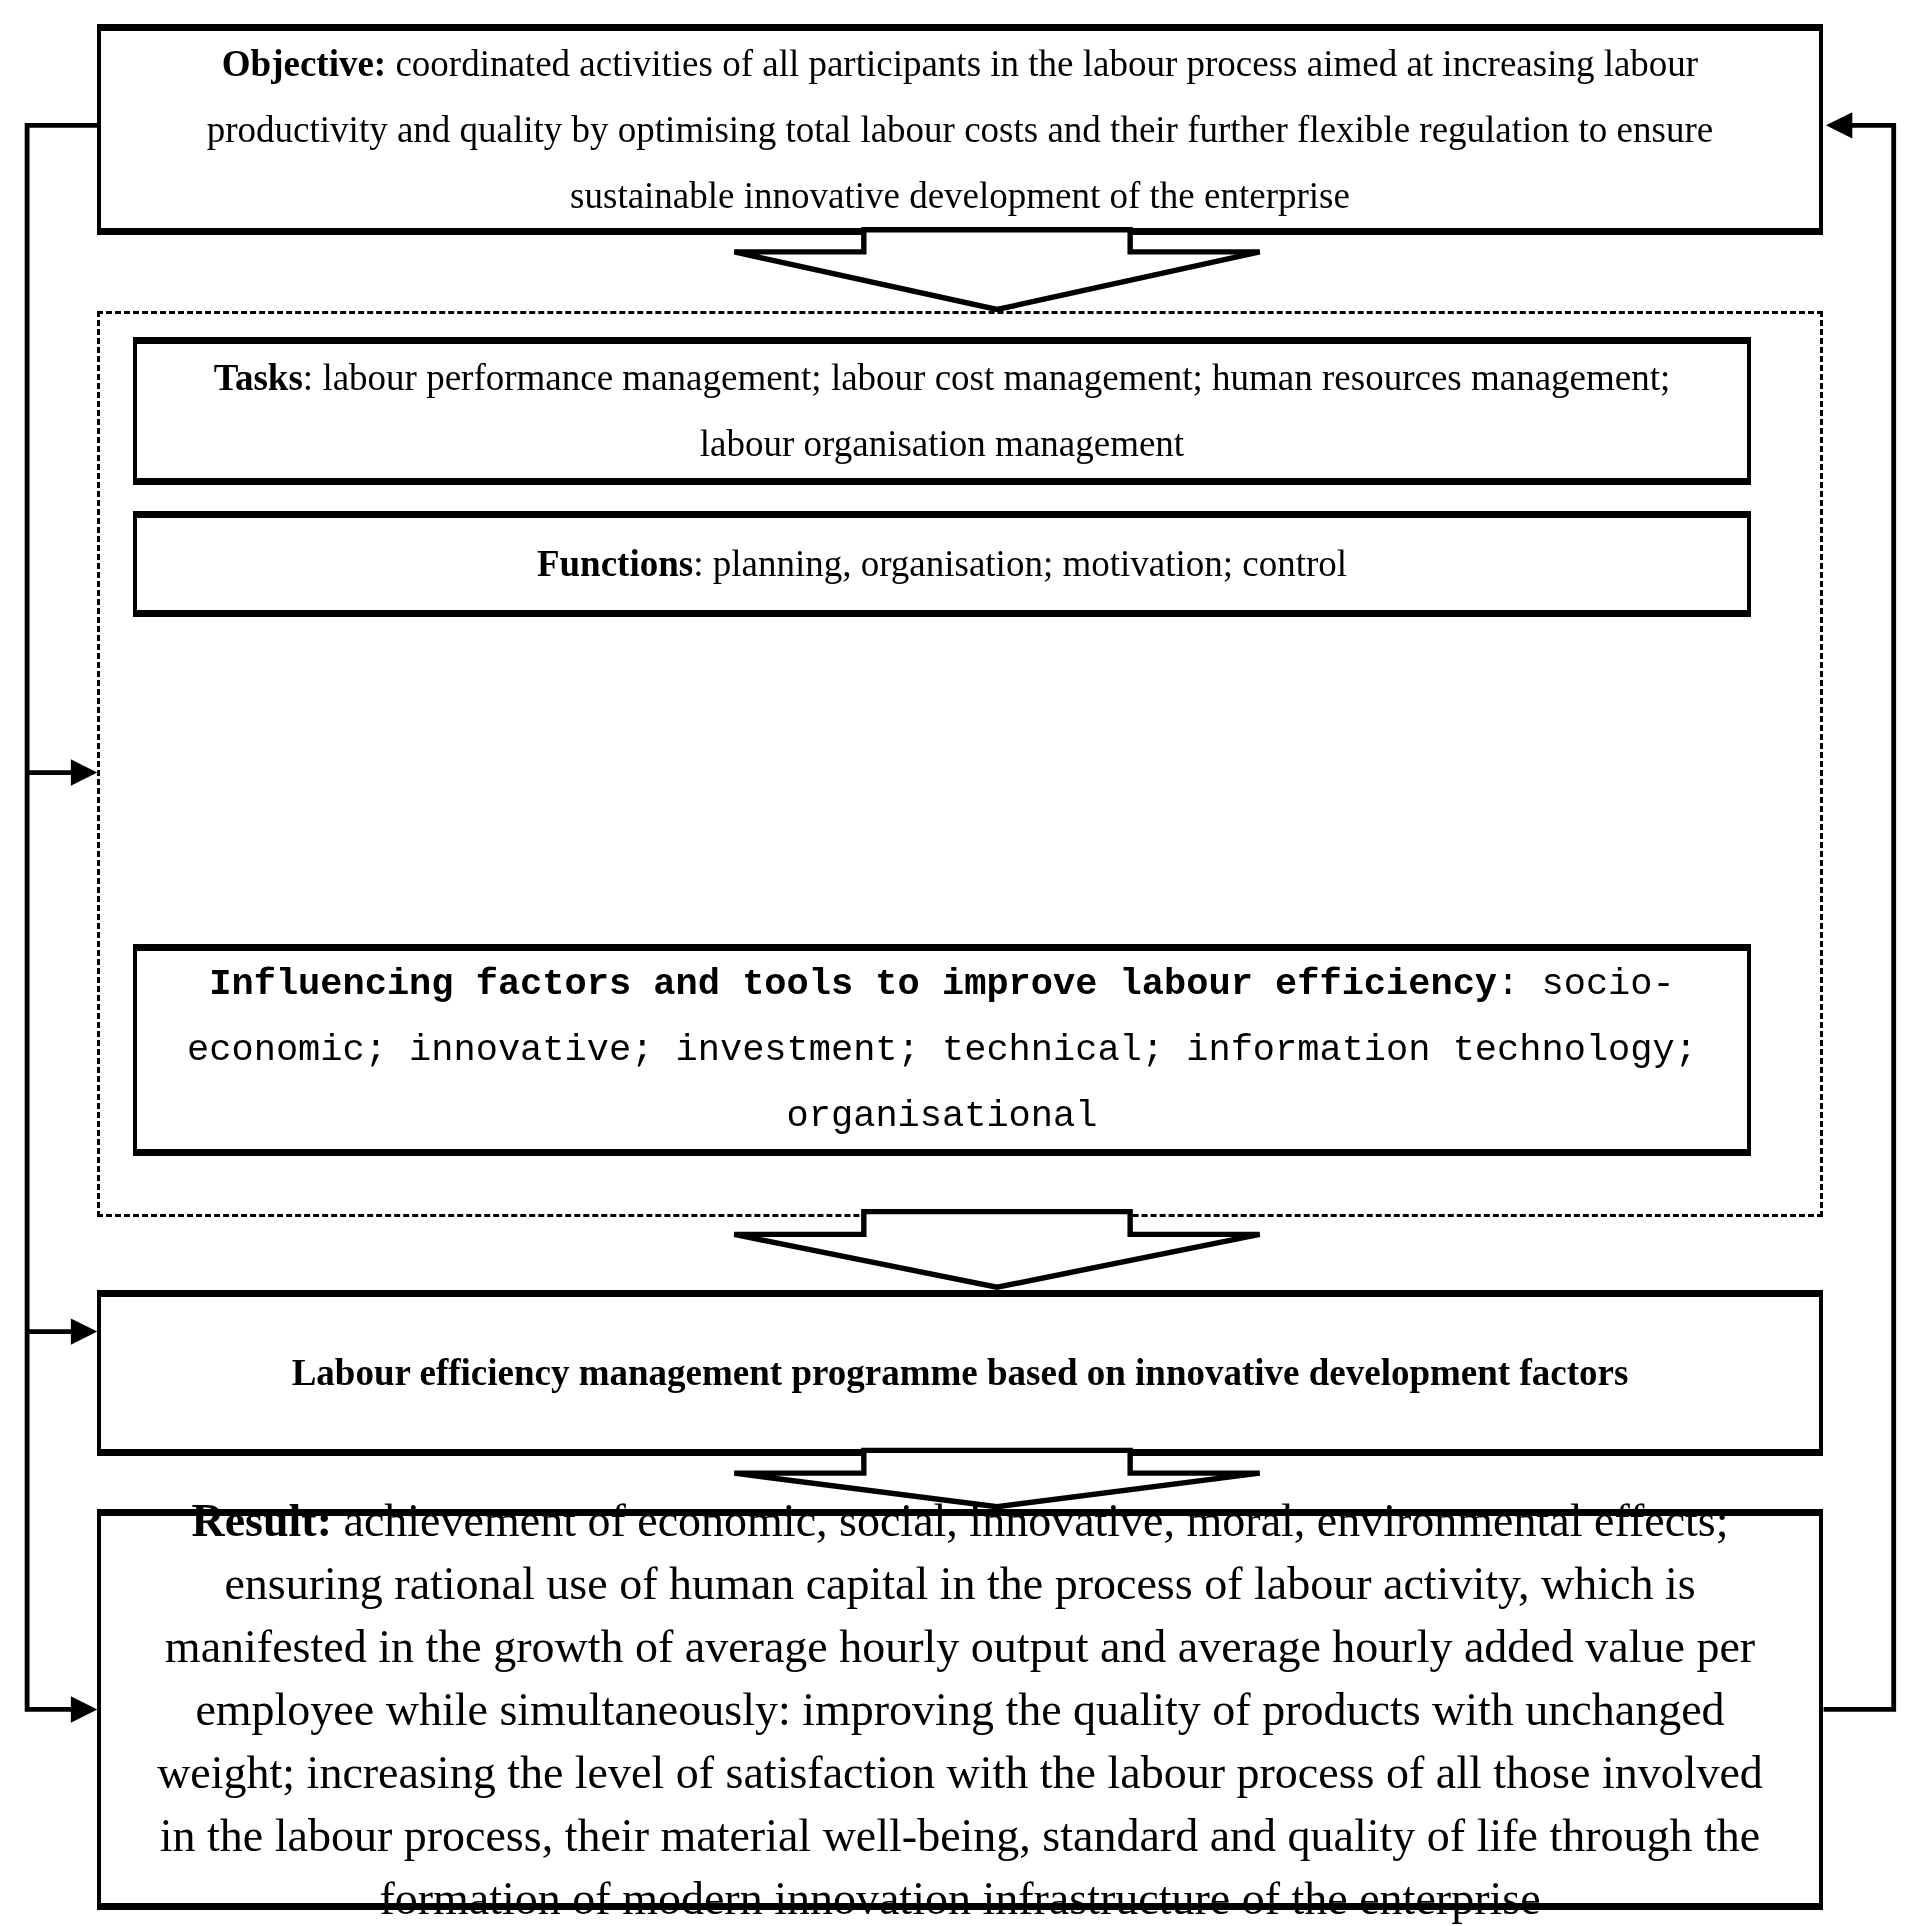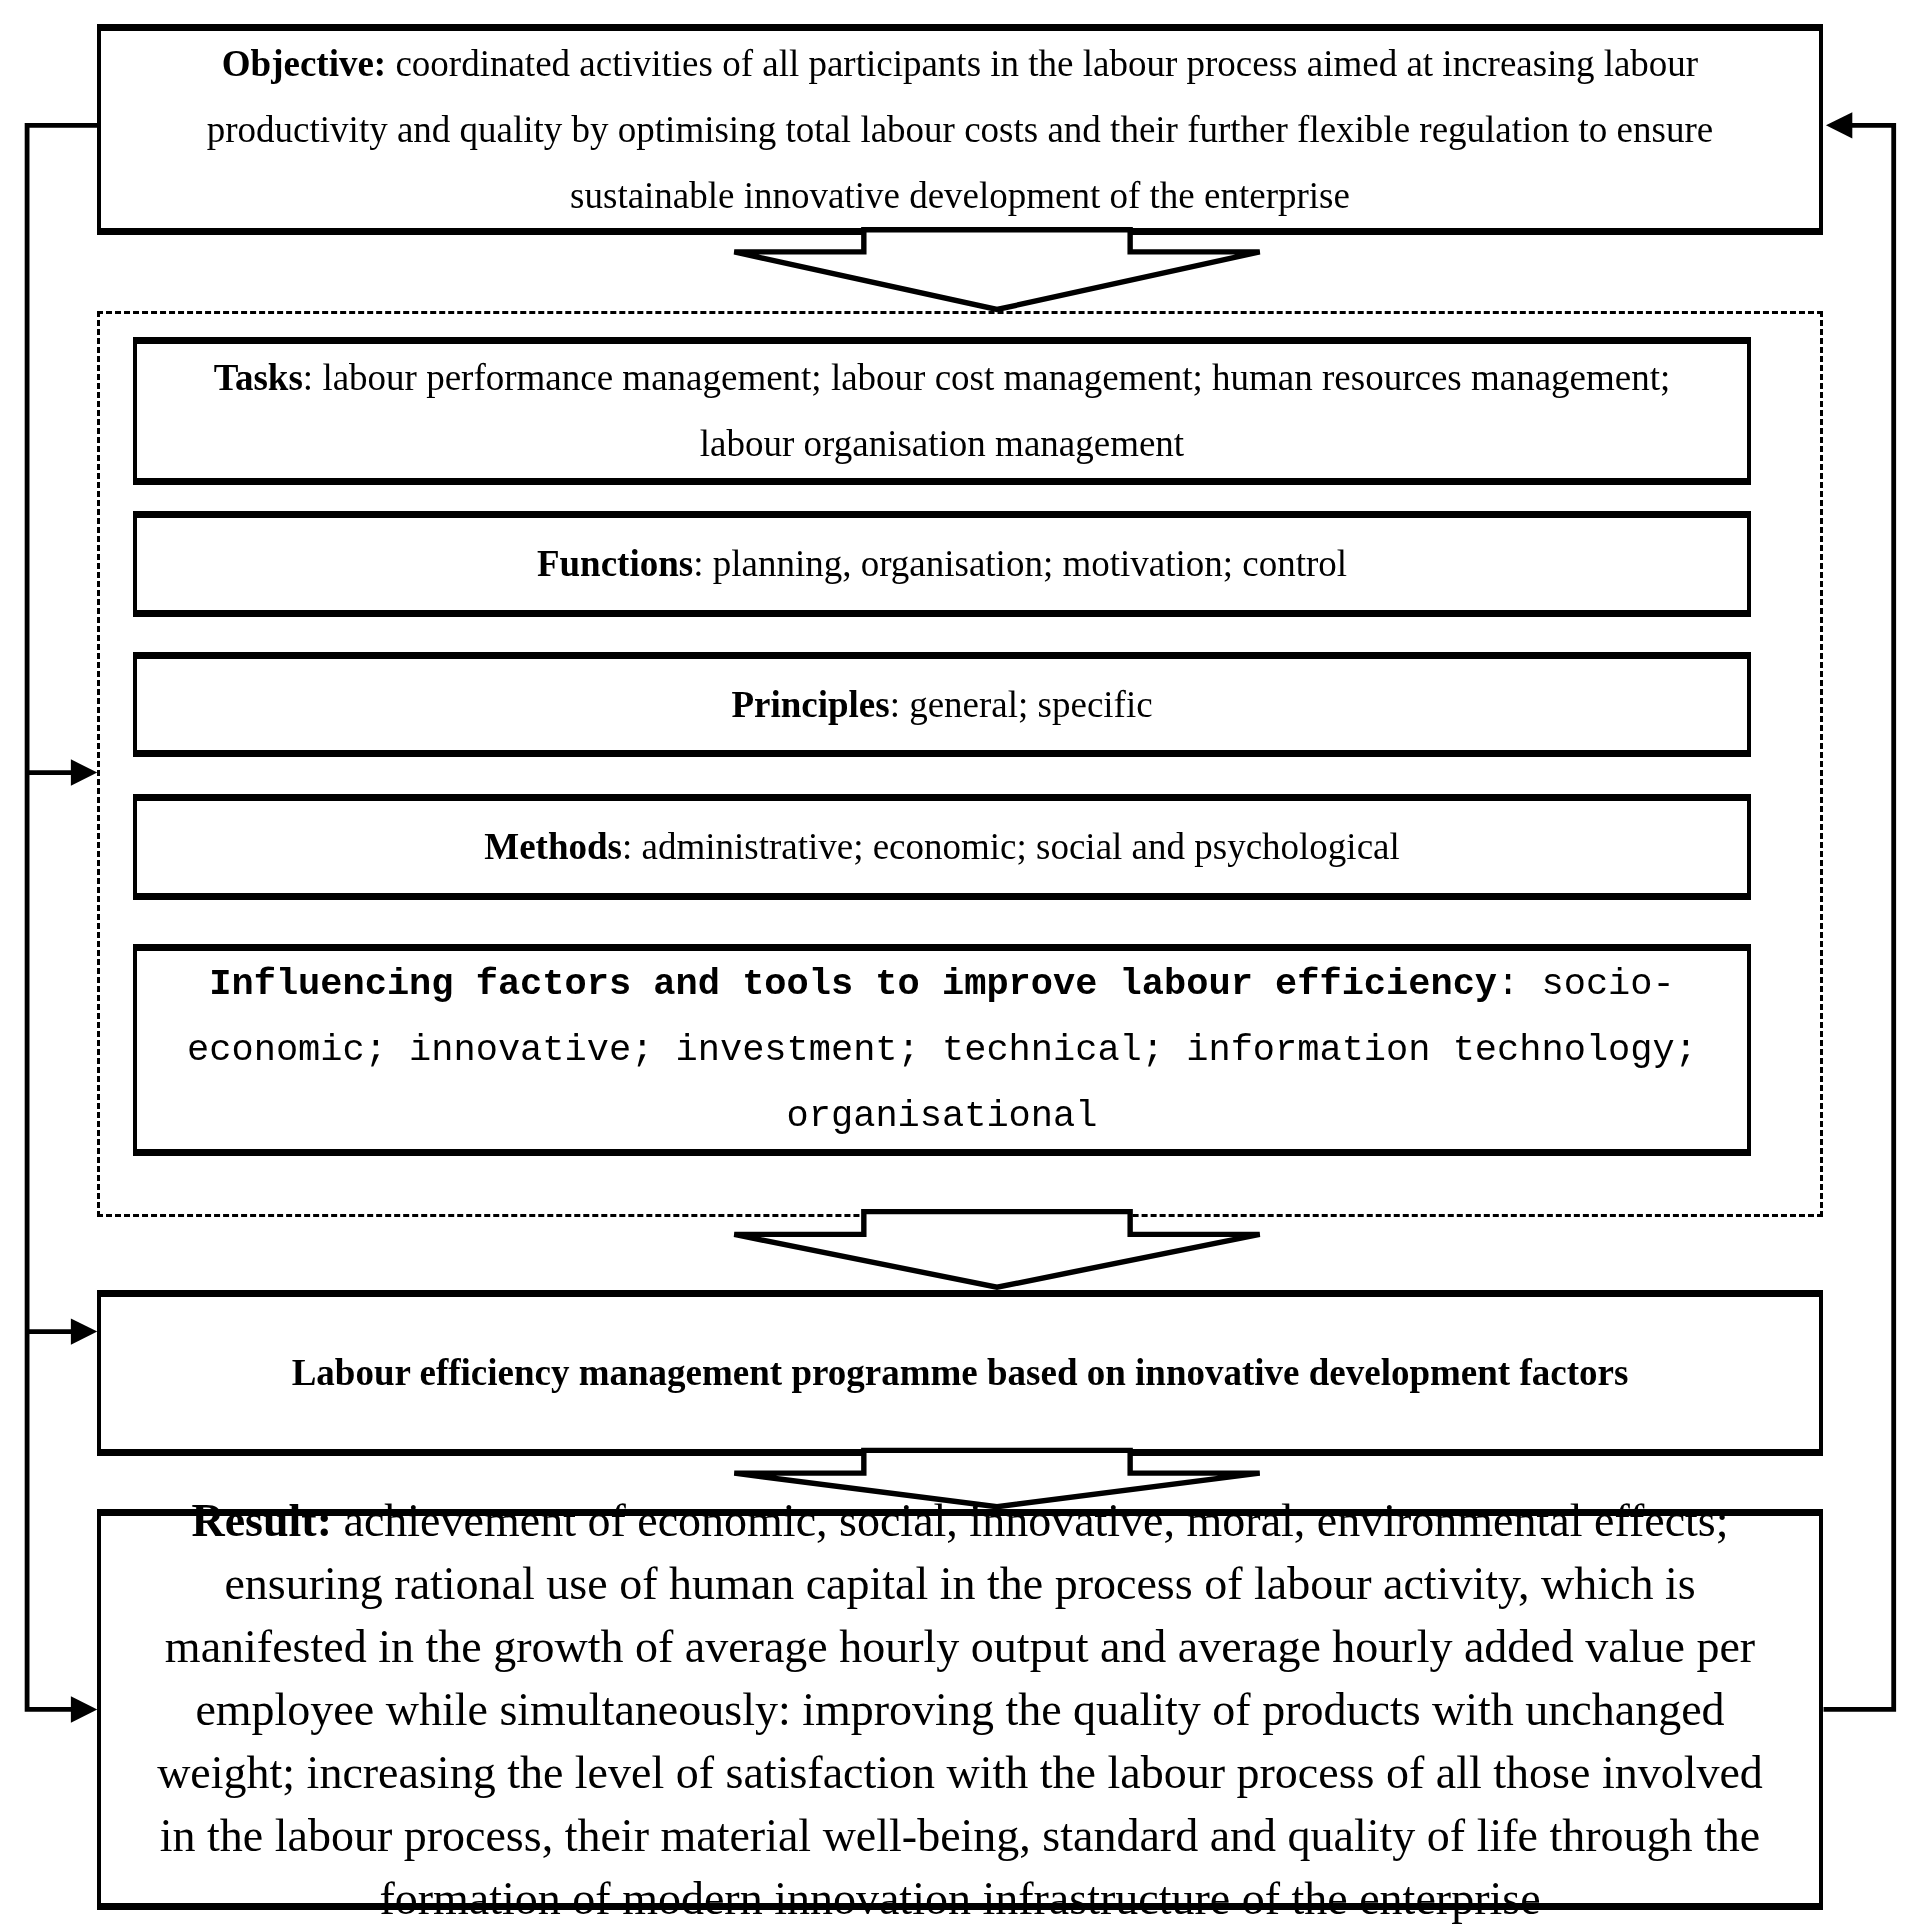--- a/index.html
+++ b/index.html
@@ -64,27 +64,21 @@
   <div id="box-dashed"></div>
 
   <div class="box inner" id="box-tasks">
     <p class="txt"><b>Tasks</b><span>: labour performance management; labour cost management; human resources management; labour organisation management</span></p>
   </div>
 
   <div class="box inner" id="box-functions">
     <p class="txt"><b>Functions</b><span>: planning, organisation; motivation; control</span></p>
   </div>
 
-  <div class="box inner" id="box-principles">
-    <p class="txt"><b>Principles</b><span>: general; specific</span></p>
-  </div>
 
-  <div class="box inner" id="box-methods">
-    <p class="txt"><b>Methods</b><span>: administrative; economic; social and psychological</span></p>
-  </div>
 
   <div class="box inner" id="box-influencing">
     <p class="txt"><b>Influencing factors and tools to improve labour efficiency</b><span>: socio-economic; innovative; investment; technical; information technology; organisational</span></p>
   </div>
 
   <div class="box" id="box-programme">
     <p class="txt bold">Labour efficiency management programme based on innovative development factors</p>
   </div>
 
   <div class="box" id="box-result">

